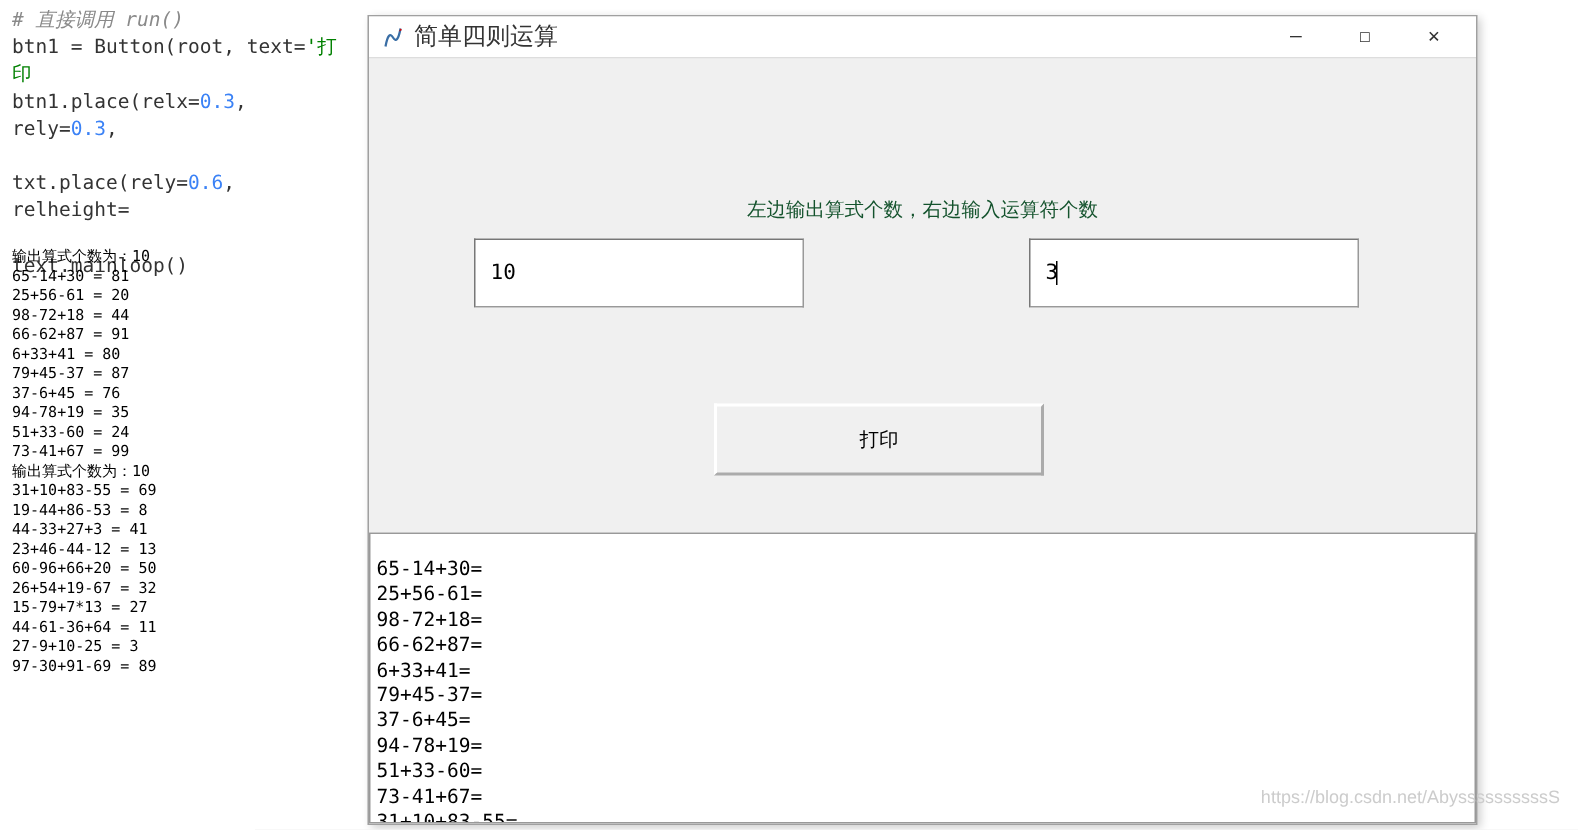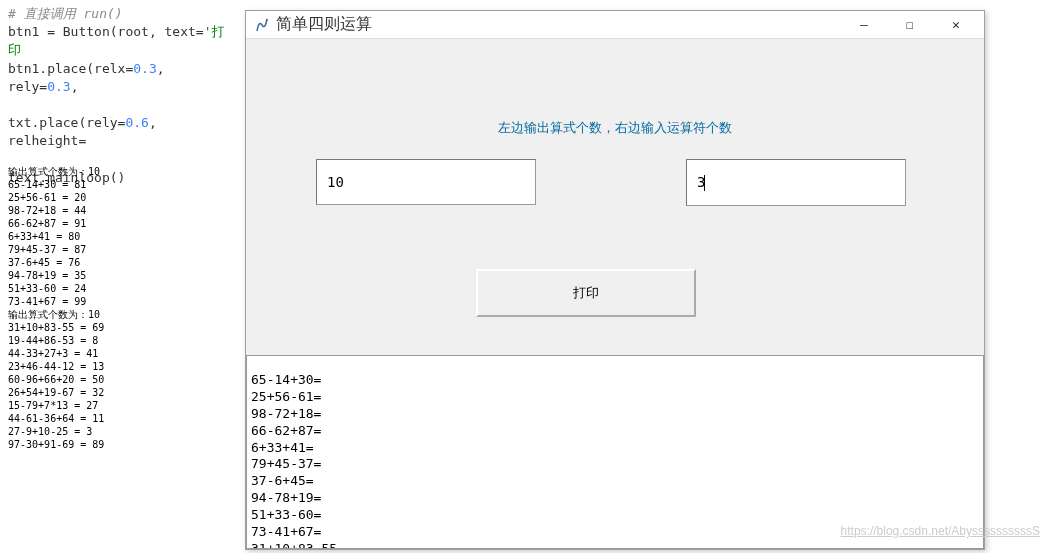--- a/index.html
+++ b/index.html
@@ -86,26 +86,26 @@
       font-size: 13px;
       color: #333;
       cursor: pointer;
     }
     .tk-body {
       position: relative;
       height: calc(100% - 28px);
     }
     .instruction {
       position: absolute;
-      top: 80px;
+      top: 92px;
       left: 0;
       right: 0;
       text-align: center;
       font-size: 13px;
-      color: #0369a1;
+      color: #14532d;
     }
     .entry {
       position: absolute;
       background: #fff;
       border: 1px solid #999;
       border-top-color: #777;
       border-left-color: #777;
       font-size: 14px;
       padding: 14px 10px;
       font-family: inherit;
@@ -143,21 +143,20 @@
       overflow: hidden;
     }
     .watermark {
       position: absolute;
       bottom: 15px;
       right: 12px;
       font-size: 12px;
       color: #ccc;
       z-index: 3;
       font-family: Arial, sans-serif;
-      text-decoration: underline;
     }
     .cursor-caret {
       display: inline-block;
       width: 1px;
       height: 16px;
       background: #000;
       vertical-align: middle;
       margin-left: -1px;
     }
   </style>

